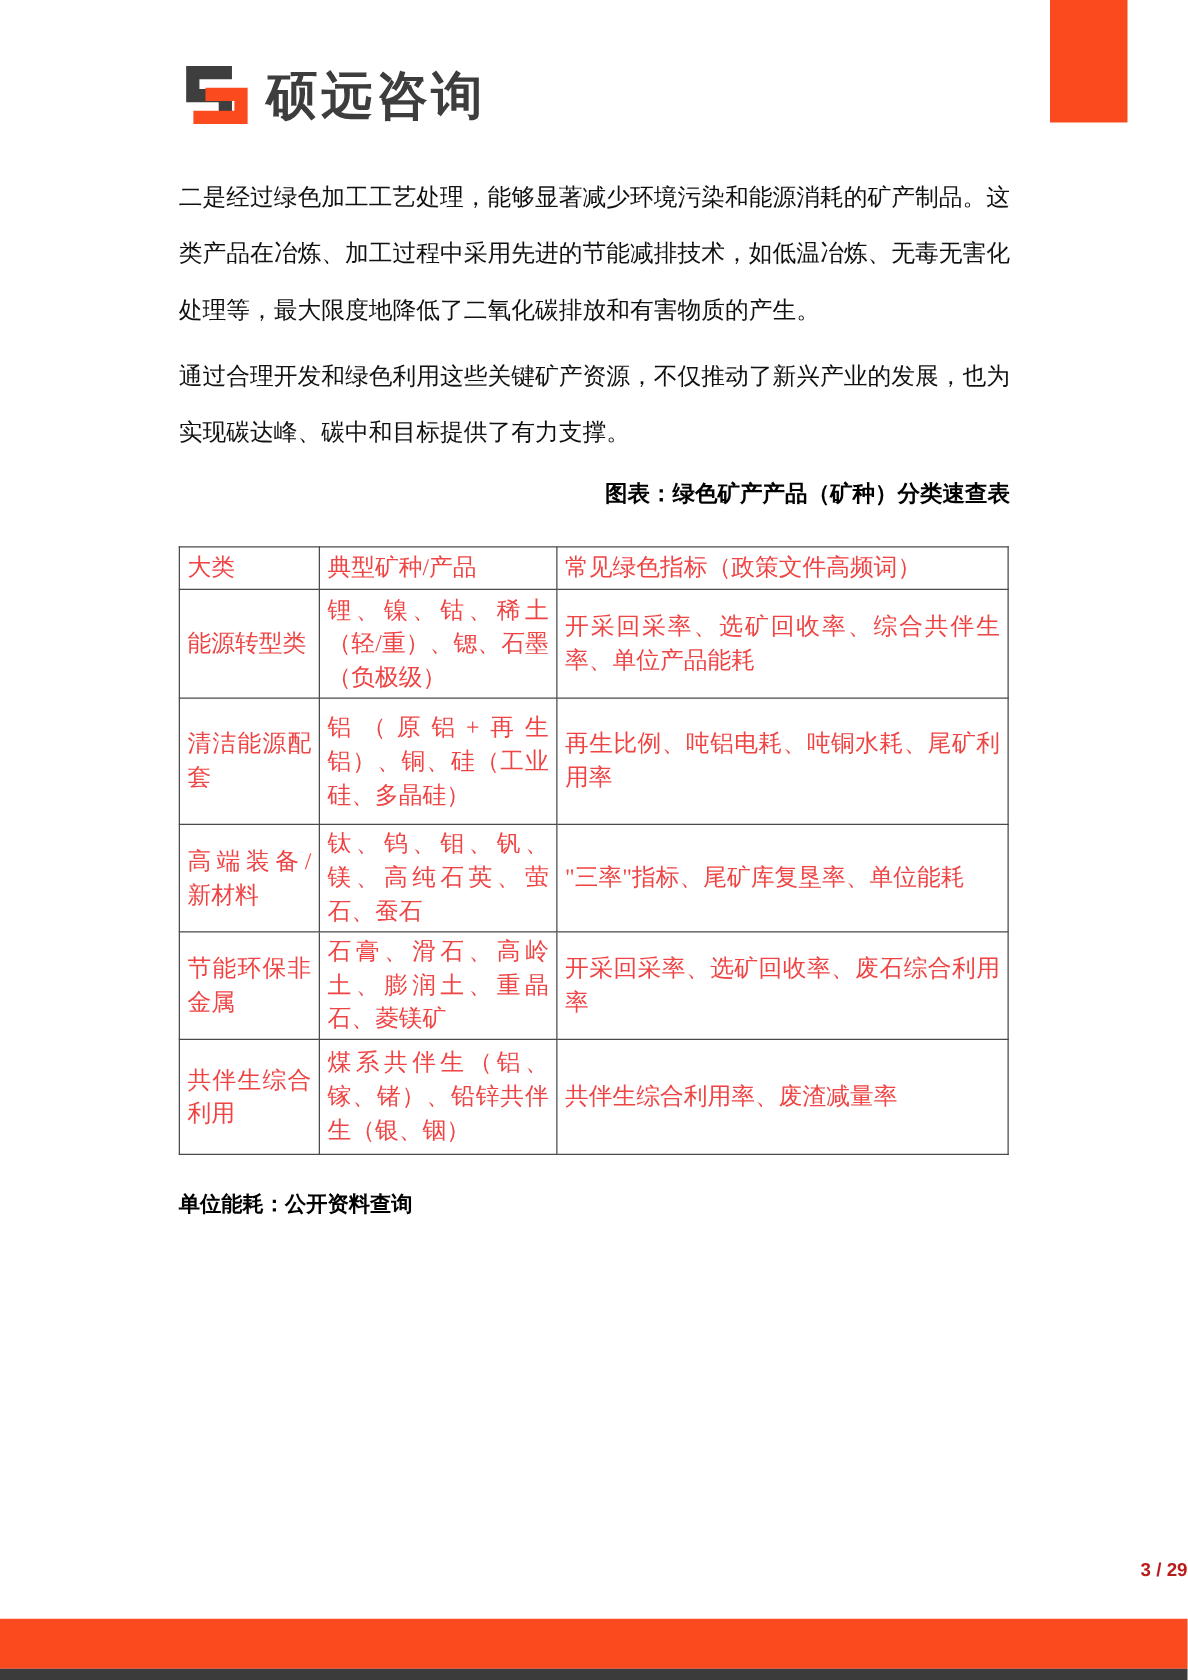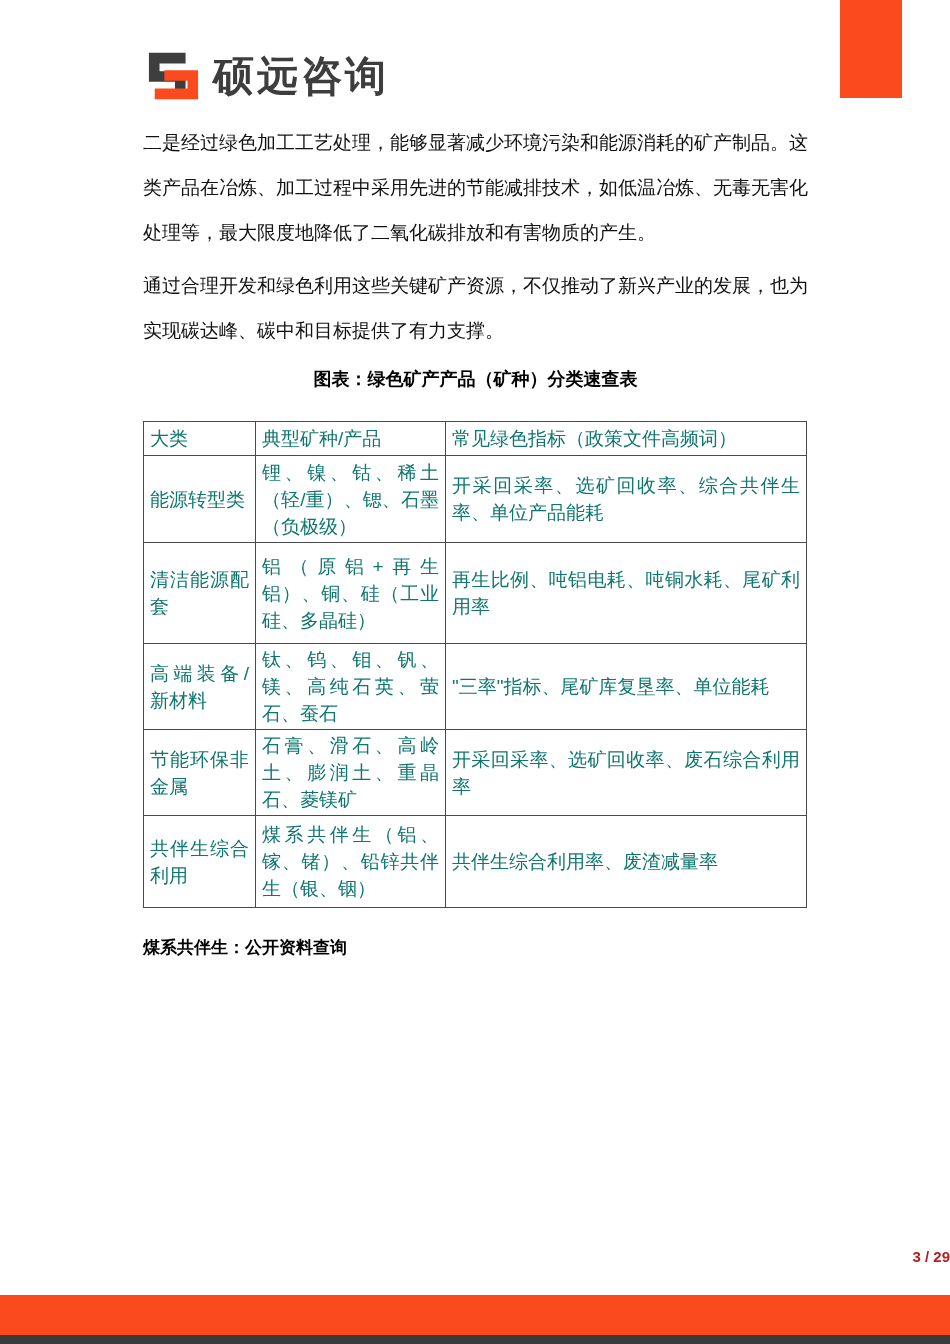--- a/index.html
+++ b/index.html
@@ -25,37 +25,37 @@
   }
   .logo svg { width: 54px; height: 52px; display: block; }
   .logo-text {
     font-size: 41px; font-weight: 600; color: #3d3d3d;
     letter-spacing: 3px; line-height: 1;
     font-family: "Liberation Sans", "DejaVu Sans", sans-serif;
   }
 
   
   .content {
-    position: absolute; top: 120px; left: 143px; width: 665px;
+    position: absolute; top: 136px; left: 143px; width: 665px;
   }
   .para {
     font-size: 19px; line-height: 45px;
     text-align: justify; font-weight: 500;
     margin-bottom: 8px; color: #111111;
   }
   .table-title {
     margin-top: 14px; margin-bottom: 30px;
-    text-align: center; font-size: 18px; font-weight: 700; color: #000000;
+    text-align: right; font-size: 18px; font-weight: 700; color: #000000;
   }
 
   
   table.spec {
     width: 663px; border-collapse: collapse; table-layout: fixed;
-    font-family: Liberation Sans, sans-serif;
-    color: #0f766e;
+    font-family: Liberation Serif, serif;
+    color: #ef4444;
   }
   table.spec td, table.spec th {
     border: 1px solid #4a4a4a;
     font-size: 19px; font-weight: normal;
     line-height: 27px;
     padding: 2px 6px;
     text-align: justify; vertical-align: middle;
     overflow: hidden;
   }
   col.c1 { width: 112px; }
@@ -144,18 +144,18 @@
       <td>开采回采率、选矿回收率、废石综合利用率</td>
     </tr>
     <tr class="h-r6">
       <td>共伴生综合利用</td>
       <td class="cell-minerals">煤系共伴生（铝、镓、锗）、铅锌共伴生（银、铟）</td>
       <td>共伴生综合利用率、废渣减量率</td>
     </tr>
   </tbody>
     </table>
 
-  <div class="source-note">煤系共伴生：公开资料查询</div>
+  <div class="source-note">单位能耗：公开资料查询</div>
 </div>
 
 <div class="page-number">3 / 29</div>
 <div class="footer-bar-orange"></div>
 <div class="footer-bar-dark"></div>
 
 </body></html>

